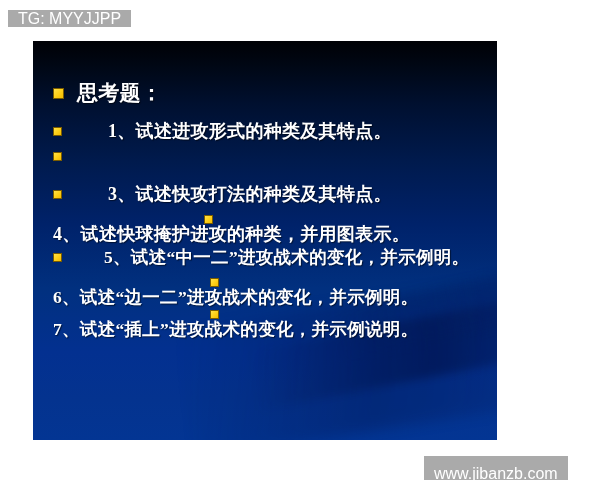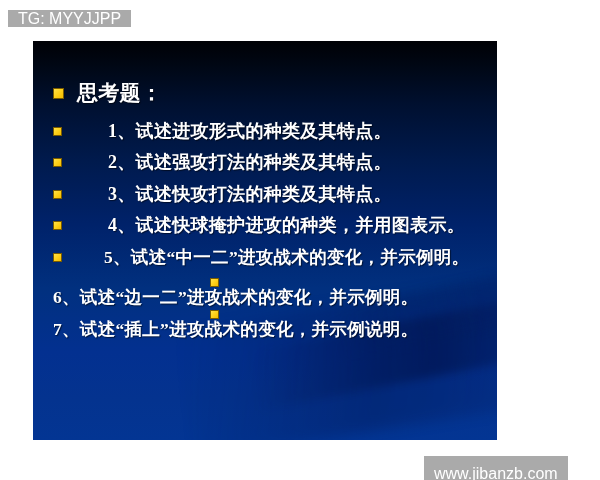--- a/index.html
+++ b/index.html
@@ -136,21 +136,21 @@
     margin-right: 46px;
   }
   .row-q .text {
     font-size: 18px;
     line-height: 21px;
   }
 
   .row-q.i0 { top: 80px; }
   .row-q.i1 { top: 111px; }
   .row-q.i2 { top: 143px; }
-  .row-q.i3 { top: 174px; }
+  .row-q.i3 { top: 174px; flex-direction: column; }
   .row-q.i4 { top: 206px; }
   .row-q.i5 { top: 237px; flex-direction: column; }
   .row-q.i6 { top: 269px; flex-direction: column; }
 
   
   .row-q.i4 .bullet,
   .row-q.i5 .bullet,
   .row-q.i6 .bullet { margin-right: 42px; }
   .row-q.i4 .text,
   .row-q.i5 .text,
@@ -199,21 +199,20 @@
         <span class="text">思考题：</span>
       </div>
 
       <div class="row row-q i0">
         <span class="bullet"></span>
         <span class="text">1、试述进攻形式的种类及其特点。</span>
       </div>
 
       <div class="row row-q i1">
         <span class="bullet"></span>
-        <span class="text">2、试述强攻打法的种类及其特点。</span>
       </div>
 
       <div class="row row-q i2">
         <span class="bullet"></span>
         <span class="text">3、试述快攻打法的种类及其特点。</span>
       </div>
 
       <div class="row row-q i3">
         <span class="bullet"></span>
         <span class="text">4、试述快球掩护进攻的种类，并用图表示。</span>

